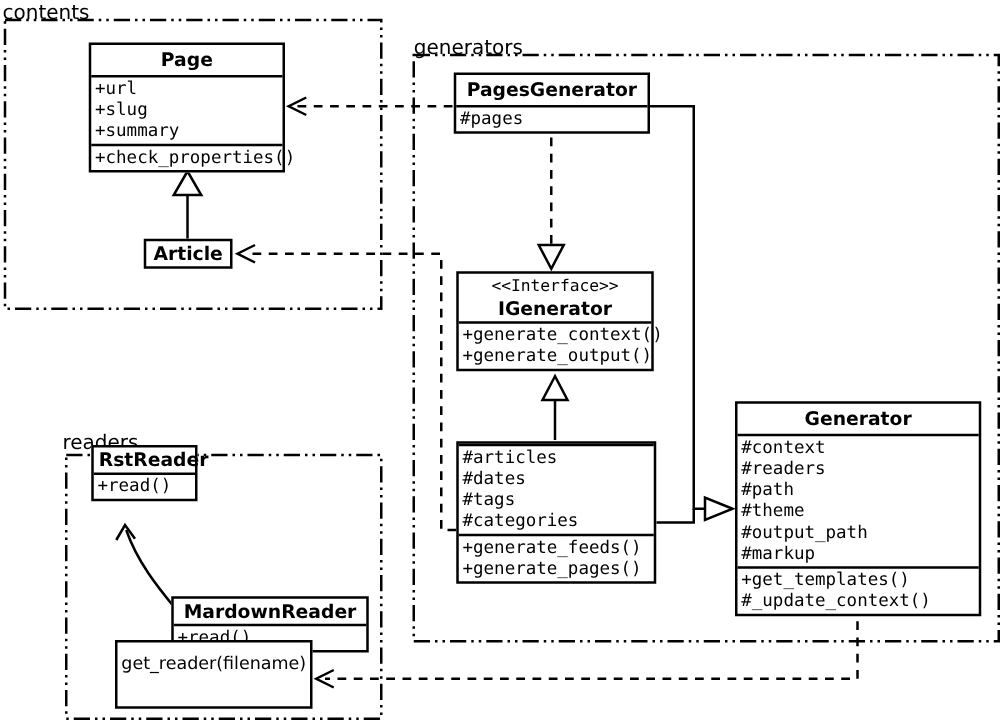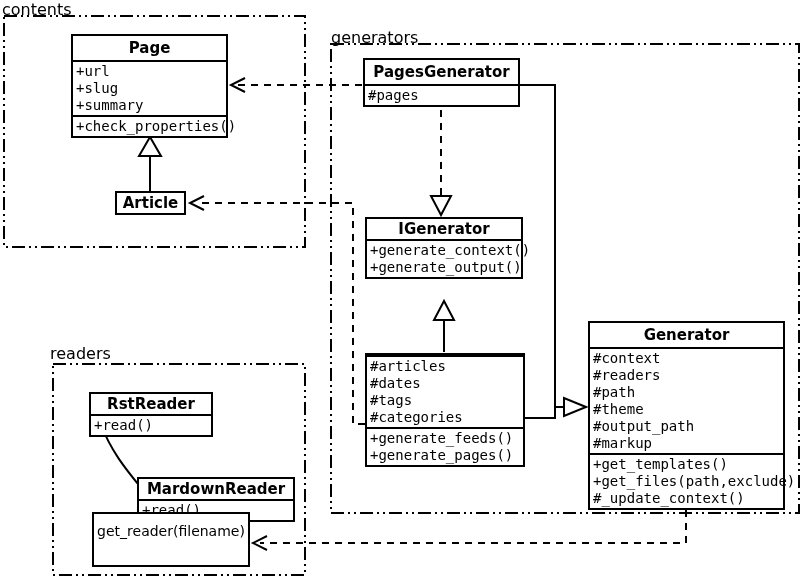--- a/index.html
+++ b/index.html
@@ -95,20 +95,21 @@
   </div>
 
   <div class="uml-class" style="left:363px;top:58px;width:157px;">
     <div class="uml-title">PagesGenerator</div>
     <div class="uml-sec">
       <div class="uml-line">#pages</div>
     </div>
   </div>
 
   <div class="uml-class" style="left:365px;top:217px;width:158px;">
+    <div class="uml-stereo">&lt;&lt;Interface&gt;&gt;</div>
     <div class="uml-title compact">IGenerator</div>
     <div class="uml-sec">
       <div class="uml-line">+generate_context()</div>
       <div class="uml-line">+generate_output()</div>
     </div>
   </div>
 
   <div class="uml-class" style="left:365px;top:353px;width:160px;">
     <div class="uml-sec">
       <div class="uml-line">#articles</div>
@@ -127,26 +128,25 @@
     <div class="uml-sec">
       <div class="uml-line">#context</div>
       <div class="uml-line">#readers</div>
       <div class="uml-line">#path</div>
       <div class="uml-line">#theme</div>
       <div class="uml-line">#output_path</div>
       <div class="uml-line">#markup</div>
     </div>
     <div class="uml-sec">
       <div class="uml-line">+get_templates()</div>
-      <div class="uml-line">+get_files(path,exclude)</div>
       <div class="uml-line">#_update_context()</div>
     </div>
   </div>
 
-  <div class="uml-class" style="left:73px;top:392px;width:124px;margin-left:16px;">
+  <div class="uml-class" style="left:73px;top:356px;width:85px;">
     <div class="uml-title compact">RstReader</div>
     <div class="uml-sec">
       <div class="uml-line">+read()</div>
     </div>
   </div>
 
   <div class="uml-class" style="left:137px;top:430px;width:158px;margin-top:47px;">
     <div class="uml-title compact">MardownReader</div>
     <div class="uml-sec">
       <div class="uml-line">+read()</div>

